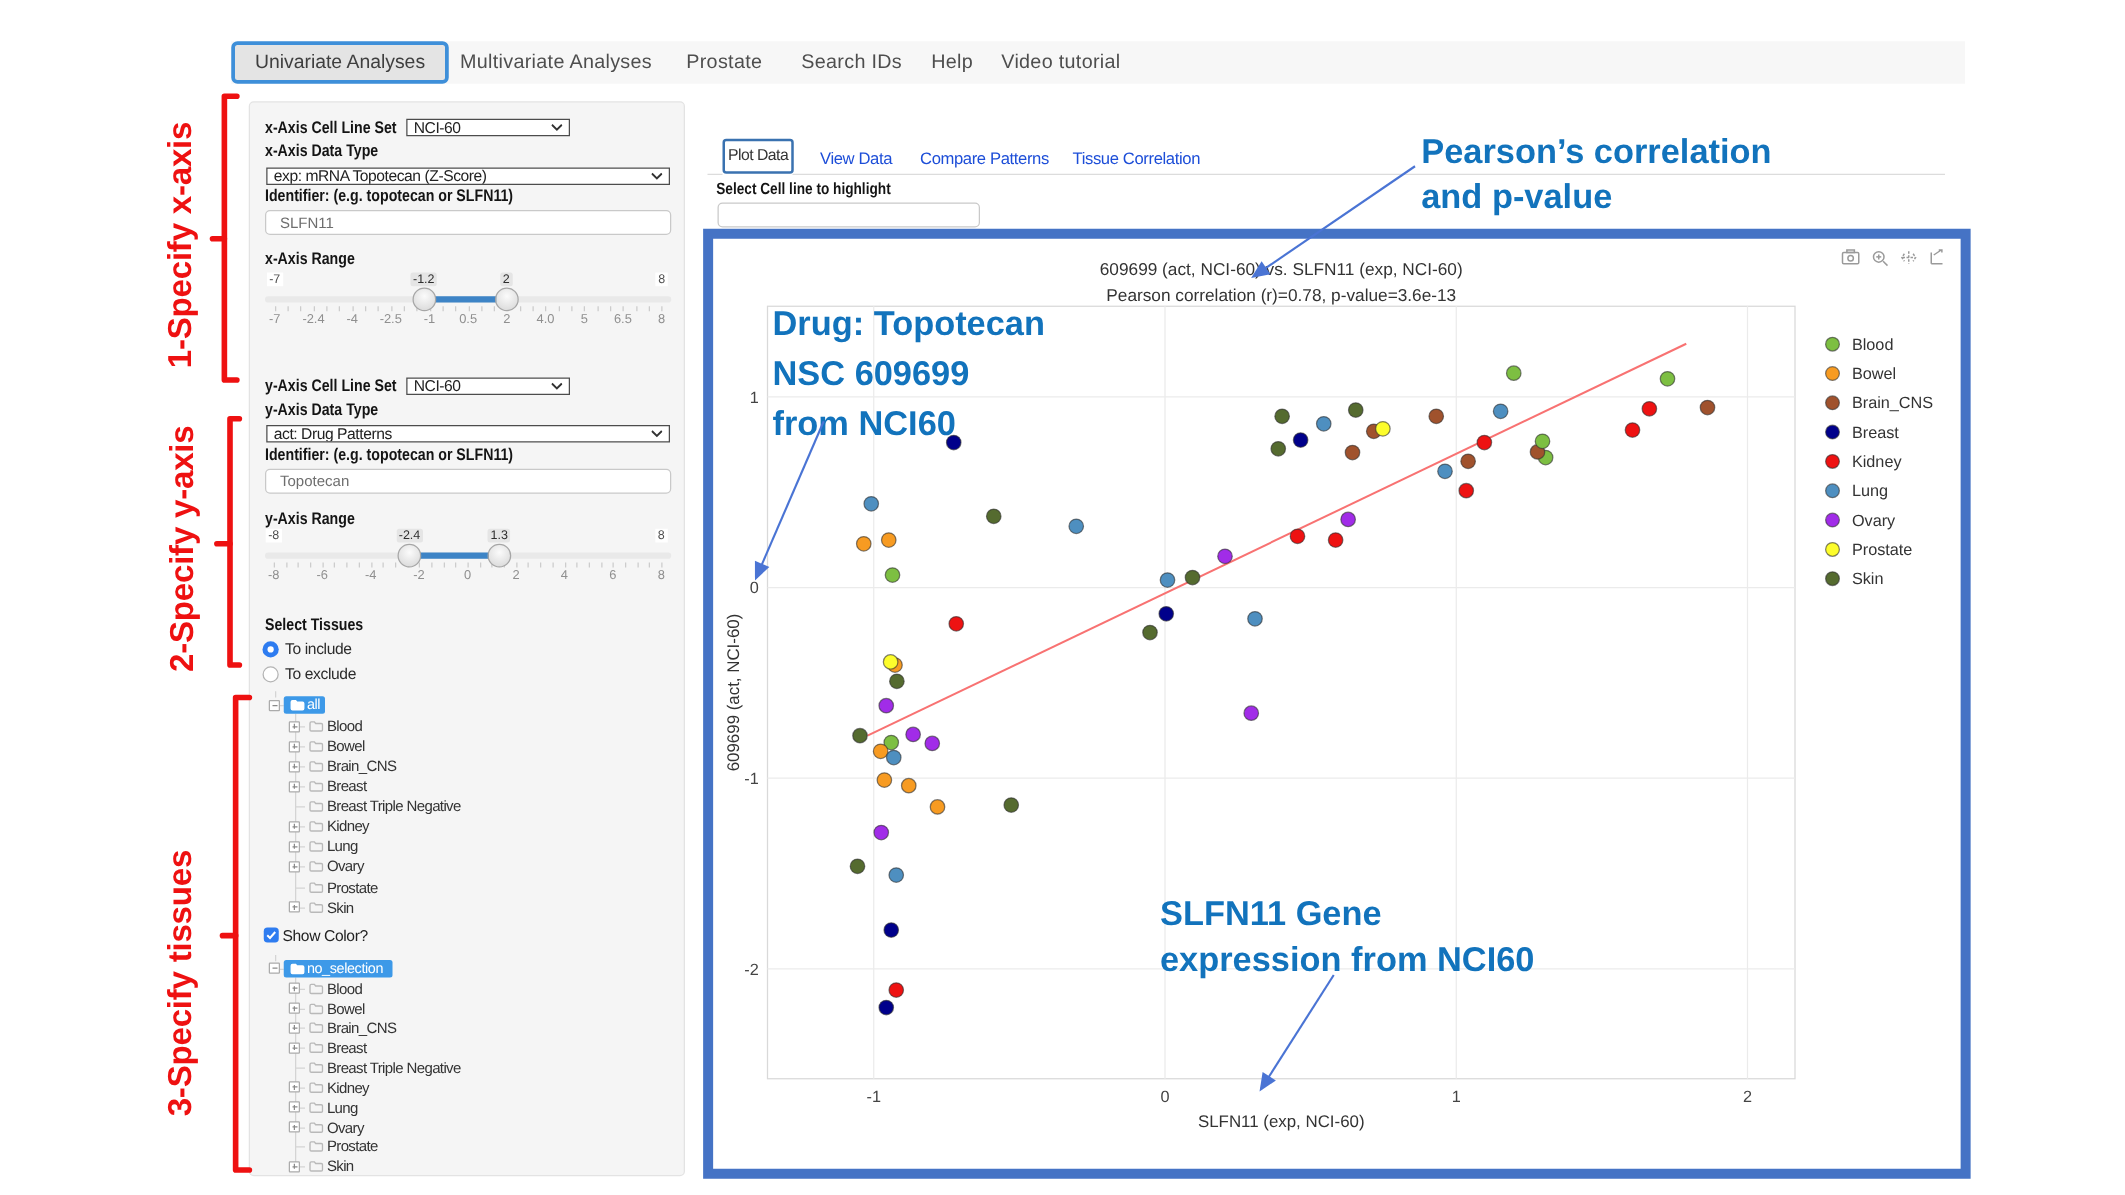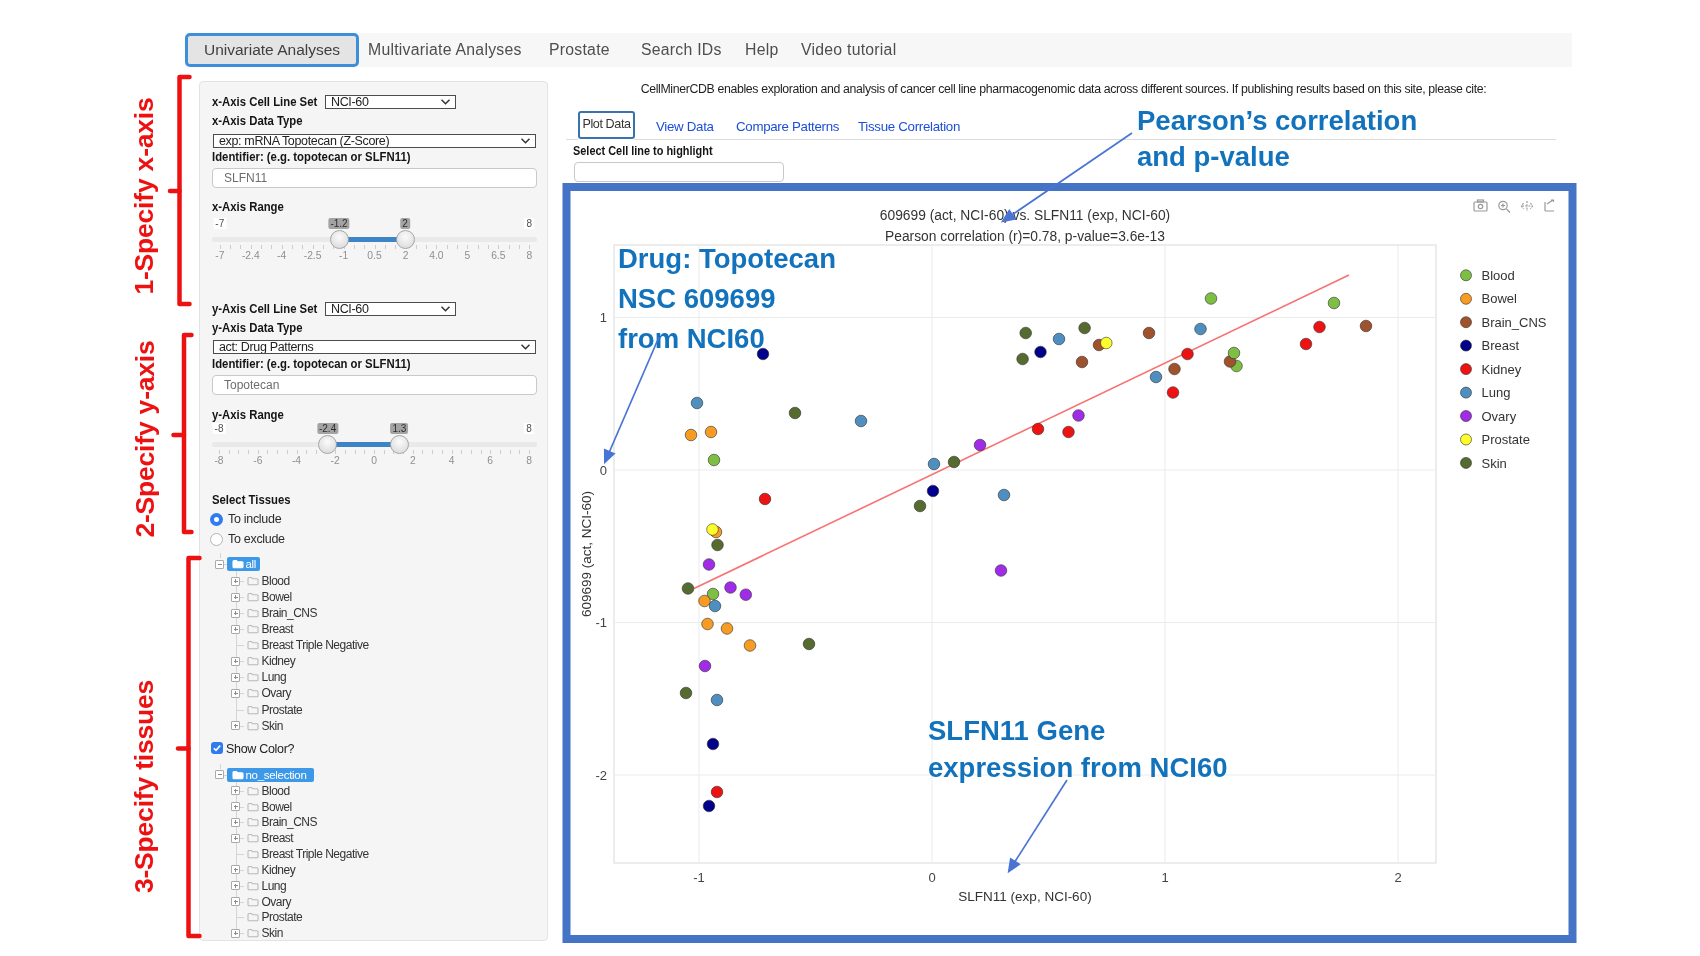--- a/index.html
+++ b/index.html
@@ -9,21 +9,21 @@
 .navtab { font-size:15.8px; letter-spacing:0.25px; color:#4e4e4e; top:41px; white-space:nowrap; }
 #activetab { left:185px; top:33px; width:174px; height:34px; background:#e4e4e4; border:3px solid #3e8fd9; border-radius:5px; color:#3f3f3f; font-size:15.5px; text-align:center; line-height:28px; }
 
 #panel { left:199px; top:81px; width:349px; height:860px; background:#f5f5f5; border:1px solid #e3e3e3; border-radius:4px; }
 .lbl { font-weight:bold; font-size:13.5px; color:#141414; white-space:nowrap; transform:scaleX(0.84); transform-origin:0 50%; }
 .sel { background:#fff; border:1px solid #4c4c4c; font-size:12.5px; letter-spacing:-0.35px; color:#222; white-space:nowrap; overflow:hidden; }
 .sel span.txt { position:absolute; left:5px; top:50%; transform:translateY(-50%); }
 .sel svg.chev { position:absolute; right:5px; top:50%; transform:translateY(-50%); }
 .inp { background:#fff; border:1px solid #c9c9c9; border-radius:4px; font-size:12px; color:#6e6e6e; }
 .inp span { position:absolute; left:11px; top:50%; transform:translateY(-50%); }
-.sl-val { font-size:10px; color:#2e2e2e; transform:translateX(-50%); white-space:nowrap; background:#a3a3a3; padding:0 2px; border-radius:2px;}
+.sl-val { font-size:10px; color:#2e2e2e; transform:translateX(-50%); white-space:nowrap; background:#e5e5e5; padding:0 2px; border-radius:2px;}
 .sl-end { font-size:10px; color:#4f4f4f; transform:translateX(-50%); background:#fff; padding:0 2px;}
 .sl-track { background:#e9e9e9; border-radius:3px; height:5px; }
 .sl-bar { background:#3d84c6; height:5px; }
 .sl-handle { width:19px; height:19px; border-radius:50%; background:radial-gradient(circle at 50% 35%, #fbfbfb, #d5d5d5); border:1px solid #a6a6a6; }
 .sl-tick { width:1px; height:4px; background:#cccccc; }
 .sl-ticklbl { font-size:10.3px; color:#8f8f8f; transform:translateX(-50%); }
 .radio { width:13px; height:13px; border-radius:50%; }
 .radio.on { background:#2e7cf0; }
 .radio.on::after { content:""; position:absolute; left:4px; top:4px; width:5px; height:5px; border-radius:50%; background:#fff; }
 .radio.off { background:#fff; border:1px solid #b4b4b4; }
@@ -325,21 +325,20 @@
     <svg class="abs" style="left:247px;top:912.4px;" width="12" height="10" viewBox="0 0 12 10">
       <path d="M1 2.5 Q1 1.5 2 1.5 L4.5 1.5 L5.5 2.8 L10 2.8 Q11 2.8 11 3.8 L11 7.8 Q11 8.8 10 8.8 L2 8.8 Q1 8.8 1 7.8 Z" stroke="#b9b9b9" stroke-width="1.1" fill="none"></path>
     </svg>
     <div class="abs trow" style="left:261.5px;top:910.4px;">Prostate</div>
     <div class="abs toggle plus" style="left:231px;top:928.7px;"></div>
     <div class="abs tline" style="left:240px;top:933.2px;width:4px;height:1px;"></div>
     <svg class="abs" style="left:247px;top:928.2px;" width="12" height="10" viewBox="0 0 12 10">
       <path d="M1 2.5 Q1 1.5 2 1.5 L4.5 1.5 L5.5 2.8 L10 2.8 Q11 2.8 11 3.8 L11 7.8 Q11 8.8 10 8.8 L2 8.8 Q1 8.8 1 7.8 Z" stroke="#b9b9b9" stroke-width="1.1" fill="none"></path>
     </svg>
     <div class="abs trow" style="left:261.5px;top:926.2px;">Skin</div>
-    <div class="abs desc" style="top:82px;">CellMinerCDB enables exploration and analysis of cancer cell line pharmacogenomic data across different sources. If publishing results based on this site, please cite:</div>
     <div class="abs tabline" style="left:566px;width:12px;"></div>
     <div class="abs tabline" style="left:634px;width:922px;"></div>
     <div class="abs" id="plottab">Plot Data</div>
     <div class="abs subtab" style="left:656px;top:119px;">View Data</div>
     <div class="abs subtab" style="left:736px;top:119px;">Compare Patterns</div>
     <div class="abs subtab" style="left:858px;top:119px;">Tissue Correlation</div>
     <div class="abs lbl" style="left:573px;top:143px;font-size:13px;">Select Cell line to highlight</div>
     <div class="abs inp" style="left:574px;top:161.8px;width:210px;height:20px;"></div>
     <svg class="abs" style="left:0;top:0;" width="1700" height="956" viewBox="0 0 1700 956">
       <rect x="566.5" y="187" width="1006" height="752" fill="#ffffff" stroke="#4573c5" stroke-width="8"></rect>

